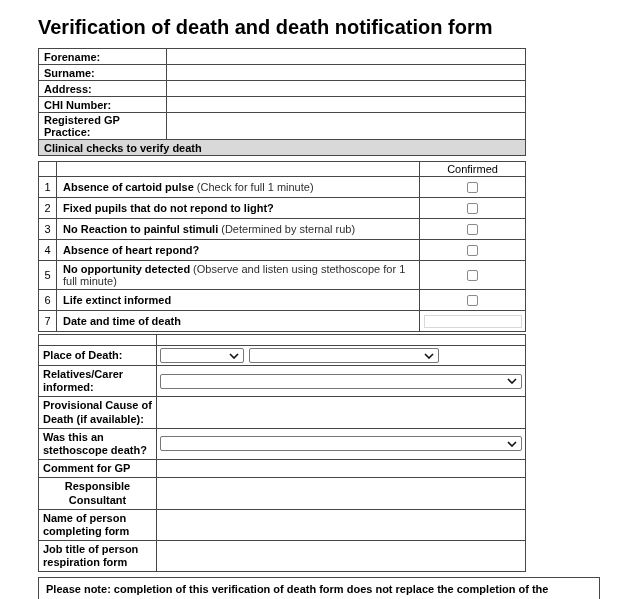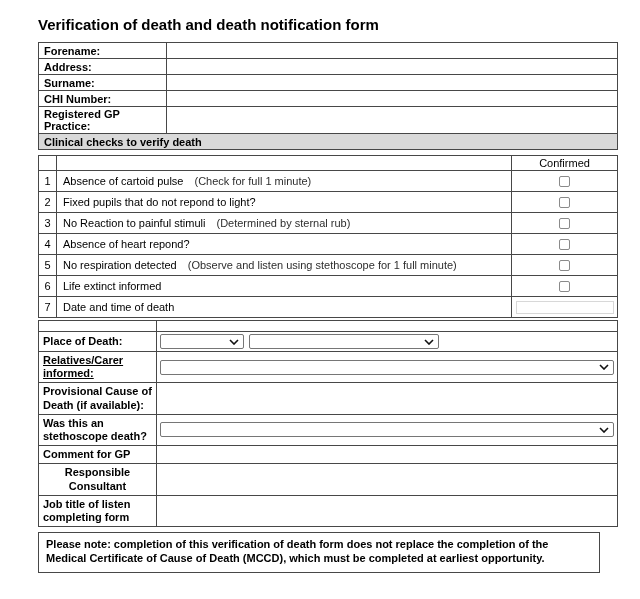--- a/index.html
+++ b/index.html
@@ -6,28 +6,28 @@
   html, body {
     margin: 0; padding: 0;
     width: 640px; height: 599px;
     background: #ffffff;
     font-family: "Liberation Sans", sans-serif;
     color: #000;
     overflow: hidden;
   }
   .page { padding: 16px 0 0 38px; }
   .title {
-    font-size: 15px;
+    font-size: 20px;
     font-weight: bold;
     margin: 0 0 9px 0;
     letter-spacing: 0;
   }
   table {
     border-collapse: collapse;
-    width: 580px;
+    width: 488px;
     table-layout: fixed;
   }
   td {
     border: 1px solid #474747;
     font-size: 11px;
     vertical-align: middle;
     overflow: hidden;
   }
   
   .t1 td { height: 16px; padding: 1px 5px; }
@@ -38,23 +38,23 @@
     height: 16px;
     margin-top: 44px;
   }
   
   .t2 { margin-top: 5px; }
   .t2 .hdr td { height: 13px; padding: 1px 4px; margin-top: 29px; }
   .t2 .confirm-hdr { text-align: center; font-weight: normal; }
   .t2 .row td { height: 21px; }
   .t2 .num { text-align: center; padding: 0; }
   .t2 .check-text { padding: 2px 6px; }
-  .t2 .check-text .main { font-weight: normal; }
+  .t2 .check-text .main { font-weight: bold; }
   .t2 .check-text .detail { color: #2e2e2e; }
-  .t2 .check-text .detail:not(:empty) { margin-left: 11px; }
+  .t2 .check-text .detail:not(:empty) { margin-left: 3px; }
   .t2 .confirm-cell { text-align: center; padding: 0; }
   .checkbox {
     display: inline-block;
     width: 11px; height: 11px;
     border: 1px solid #8a8a8a;
     border-radius: 2px;
     background: #fff;
     vertical-align: middle;
   }
   .date-input {
@@ -62,21 +62,21 @@
     margin: 0 auto;
     border: 1px solid #d8d8d8;
     background: #fff;
   }
   
   .t3 { margin-top: 2px; }
   .t3 td { padding: 2px 4px; }
   .t3 .label { font-weight: bold; line-height: 1.2; }
   .t3 tr:nth-child(1) td { height: 11px; padding: 0; }
   .t3 tr:nth-child(2) td { height: 19px; }
-  .t3 tr:nth-child(3) td { height: 16px; text-decoration: underline; }
+  .t3 tr:nth-child(3) td { height: 16px; }
   .t3 tr:nth-child(5) td { height: 16px; }
   .t3 tr:nth-child(6) td { height: 18px; margin-top: 35px; }
   .t3 tr:nth-child(7) td { height: 19px; text-align: center; }
   .t3 .ctrl { padding: 2px 3px; }
   .sel-row { display: flex; align-items: center; gap: 5px; }
   .select-box {
     display: flex; align-items: center; justify-content: flex-end;
     height: 15px;
     border: 1px solid #767676;
     border-radius: 2px;
@@ -110,26 +110,26 @@
         <col style="width:128px">
         <col>
       </colgroup>
     <tbody id="patient-tbody">
   <tr>
     <td class="label">Forename:</td>
     <td class="value"></td>
   </tr>
 
   <tr>
+    <td class="label">Surname:</td>
+    <td class="value"></td>
+  </tr>
+
+  <tr>
     <td class="label">Address:</td>
-    <td class="value"></td>
-  </tr>
-
-  <tr>
-    <td class="label">Surname:</td>
     <td class="value"></td>
   </tr>
 
   <tr>
     <td class="label">CHI Number:</td>
     <td class="value"></td>
   </tr>
 
   <tr>
     <td class="label">Registered GP Practice:</td>
@@ -185,21 +185,21 @@
     <td class="num">4</td>
     <td class="check-text">
       <span class="main">Absence of heart repond?</span><span class="detail"></span>
     </td>
     <td class="confirm-cell"><span class="checkbox"></span></td>
   </tr>
 
   <tr class="row">
     <td class="num">5</td>
     <td class="check-text">
-      <span class="main">No respiration detected</span><span class="detail">(Observe and listen using stethoscope for 1 full minute)</span>
+      <span class="main">No opportunity detected</span><span class="detail">(Observe and listen using stethoscope for 1 full minute)</span>
     </td>
     <td class="confirm-cell"><span class="checkbox"></span></td>
   </tr>
 
   <tr class="row">
     <td class="num">6</td>
     <td class="check-text">
       <span class="main">Life extinct informed</span><span class="detail"></span>
     </td>
     <td class="confirm-cell"><span class="checkbox"></span></td>
@@ -276,23 +276,27 @@
   <tr>
     <td class="label">Comment for GP</td>
     <td class="ctrl"></td>
   </tr>
 
   <tr>
     <td class="label">Responsible Consultant</td>
     <td class="ctrl"></td>
   </tr>
 
-
-  <tr>
-    <td class="label">Job title of listen completing form</td>
+  <tr>
+    <td class="label">Name of person completing form</td>
+    <td class="ctrl"></td>
+  </tr>
+
+  <tr>
+    <td class="label">Job title of person respiration form</td>
     <td class="ctrl"></td>
   </tr>
 </tbody>
   </table>
 
   <div class="note">Please note: completion of this verification of death form does not replace the completion of the Medical Certificate of Cause of Death (MCCD), which must be completed at earliest opportunity.</div>
 
 </div>
 
 </body></html>

